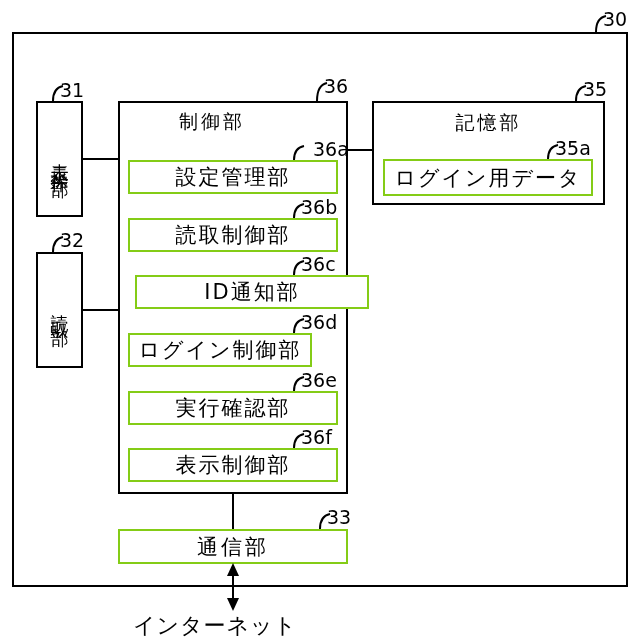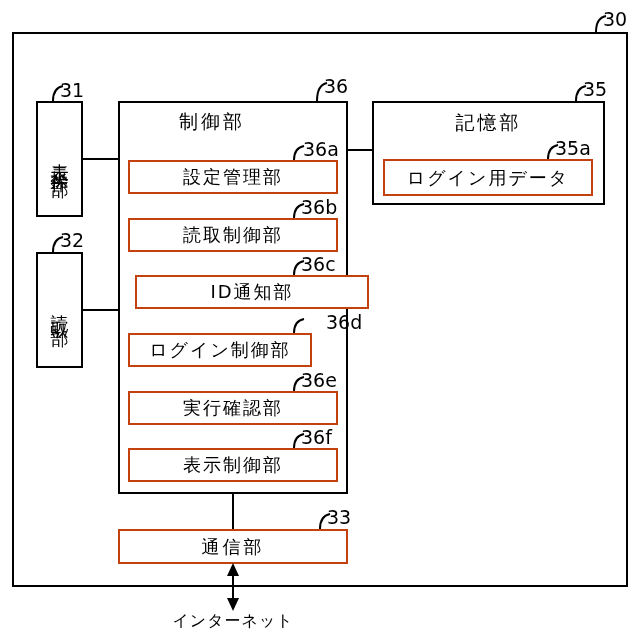--- a/index.html
+++ b/index.html
@@ -13,25 +13,25 @@
   }
   .canvas { position:absolute; left:0; top:0; width:640px; height:640px; }
   .box {
     position:absolute;
     border:2px solid #000;
     box-sizing:border-box;
     background:transparent;
   }
   .innerbox {
     position:absolute;
-    border:2px solid #c2410c;
+    border:2px solid #84cc16;
     box-sizing:border-box;
     background:#ffffff;
     display:flex; align-items:center; justify-content:center;
-    font-size:18px; letter-spacing:2px; white-space:nowrap;
+    font-size:21px; letter-spacing:2px; white-space:nowrap;
   }
   .title {
     position:absolute;
     font-size:19px; letter-spacing:3px;
     text-align:center; white-space:nowrap;
   }
   .vblock {
     position:absolute;
     border:2px solid #000;
     box-sizing:border-box;
@@ -44,22 +44,22 @@
     font-size:18px; letter-spacing:4px;
     white-space:nowrap;
   }
   .ref {
     position:absolute;
     font-size:19px;
     white-space:nowrap;
   }
   .extlabel {
     position:absolute;
-    font-size:16px; letter-spacing:1px;
-    text-align:center; white-space:nowrap;
+    font-size:22px; letter-spacing:1px;
+    white-space:nowrap;
   }
   svg.overlay {
     position:absolute; left:0; top:0;
     width:640px; height:640px;
     pointer-events:none;
   }
 </style>
 </head>
 <body>
 
@@ -91,24 +91,24 @@
 
   <div class="innerbox" style="left:118px; top:529px; width:230px; height:35px; letter-spacing:3px;">通信部</div>
 
   <div class="extlabel" style="left:133px; top:611px; width:200px;">インターネット</div>
 
   <span class="ref" style="left:603px; top:8px;">30</span>
   <span class="ref" style="left:60px;  top:79px;">31</span>
   <span class="ref" style="left:60px;  top:229px;">32</span>
   <span class="ref" style="left:324px; top:75px;">36</span>
   <span class="ref" style="left:583px; top:78px;">35</span>
-  <span class="ref" style="left:303px; top:138px;">36a</span>
+  <span class="ref" style="left:313px; top:138px;">36a</span>
   <span class="ref" style="left:301px; top:196px;">36b</span>
   <span class="ref" style="left:301px; top:253px;">36c</span>
-  <span class="ref" style="left:301px; top:311px;margin-left:25px;">36d</span>
+  <span class="ref" style="left:301px; top:311px;">36d</span>
   <span class="ref" style="left:301px; top:369px;">36e</span>
   <span class="ref" style="left:301px; top:426px;">36f</span>
   <span class="ref" style="left:555px; top:137px;">35a</span>
   <span class="ref" style="left:327px; top:506px;">33</span>
 
   <svg class="overlay" viewBox="0 0 640 640">
     <g stroke="#000" stroke-width="2" fill="none">
 
       <line x1="83" y1="159" x2="118" y2="159"></line>
       <line x1="83" y1="310" x2="118" y2="310"></line>

